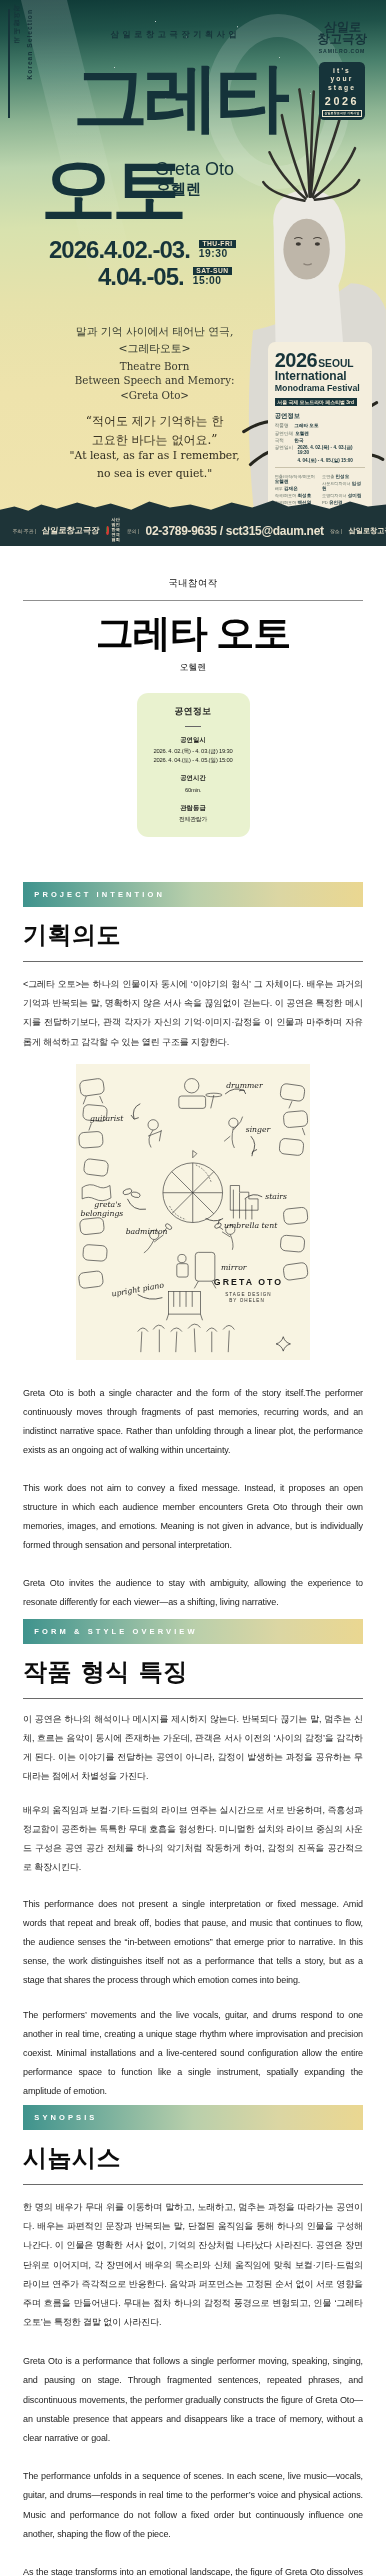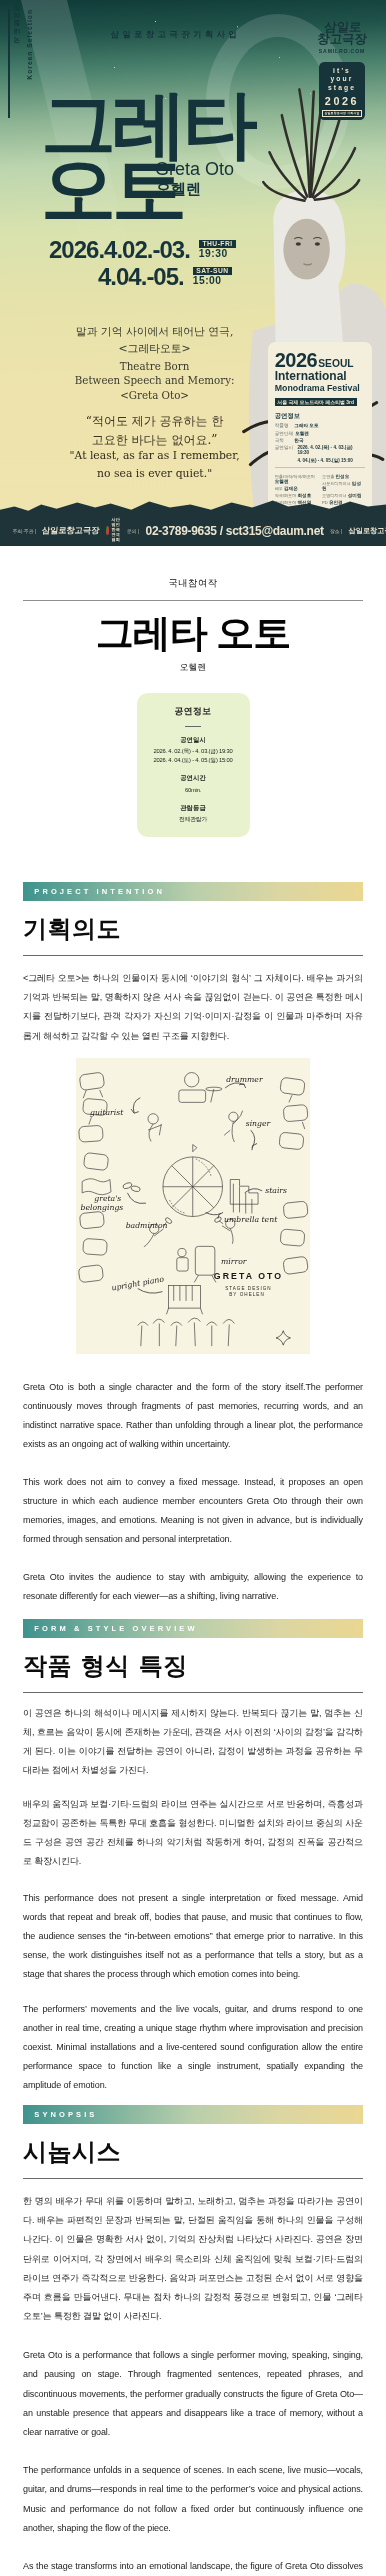--- a/index.html
+++ b/index.html
@@ -26,21 +26,21 @@
   .samilro-script{font-size:12.4px;line-height:1.0;font-weight:800;font-family:"DejaVu Serif",serif;
     transform:skewX(-4deg);}
   .samilro-url{font-size:5.2px;font-weight:700;letter-spacing:0.8px;margin-top:2.6px;}
   .stage-badge{margin:8.2px auto 0;width:40px;background:#16343a;color:#efe7cf;border-radius:5.2px;
     padding:4.6px 3.1px 3.6px;font-size:6.7px;font-weight:700;letter-spacing:2.1px;line-height:1.3;text-align:center;}
   .stage-badge .yr{font-size:10.8px;letter-spacing:2.6px;display:block;margin-top:1px;}
   .stage-badge .sub{display:block;font-size:2.8px;letter-spacing:0.3px;border:0.5px solid #efe7cf;
     margin-top:2.1px;padding:0.5px 0;}
   .title-ko{position:absolute;left:41px;font-size:75px;font-weight:900;letter-spacing:-4.1px;
     color:#15333a;line-height:1;z-index:3;}
-  #title1{top:87px;} #title2{top:152px;}
+  #title1{top:60px;margin-left:32px;} #title2{top:152px;}
   .title-en{position:absolute;left:155px;top:159px;font-size:18px;color:#15333a;z-index:3;}
   .title-co{position:absolute;left:156px;top:180px;font-size:15px;font-weight:800;color:#15333a;z-index:3;}
   .date-row{position:absolute;display:flex;align-items:flex-start;gap:9px;z-index:3;}
   #date1{top:238px;left:49px;} #date2{top:265px;left:98px;}
   .date-num{font-size:24px;font-weight:900;letter-spacing:-1px;color:#17343a;line-height:1;}
   .date-chipwrap{padding-top:1px;}
   .date-chip{background:#17343a;color:#f0e4c8;font-size:6.7px;font-weight:800;letter-spacing:0.5px;
     padding:0.5px 3.6px;display:inline-block;}
   .date-time{font-size:10.3px;font-weight:900;color:#17343a;letter-spacing:0.5px;line-height:1.2;}
   .center-col{position:absolute;left:20.6px;width:268px;text-align:center;z-index:3;
@@ -86,21 +86,21 @@
   .hr-light{border:none;border-top:0.8px solid #909090;margin:10.3px 0 0;}
   .main-title{margin-top:11.3px;font-size:38px;font-weight:900;color:#050505;letter-spacing:-1px;line-height:1.1;}
   .main-co{margin-top:7.2px;font-size:8.8px;color:#111;}
   #info-wrap{top:693px;height:189px;}
   .green-card{width:113px;height:144px;margin:0 auto;background:#e9f2cf;border-radius:11.3px;
     padding:13.4px 6.2px;text-align:center;color:#1c1c1c;box-sizing:border-box;}
   .gc-title{font-size:8.8px;font-weight:800;letter-spacing:0.5px;}
   .gc-hr{width:15.5px;border:none;border-top:0.8px solid #666;margin:7.7px auto 0;}
   .gc-label{font-size:6.4px;font-weight:800;margin-top:8.8px;}
   .gc-val{font-size:5.8px;margin-top:2.6px;line-height:1.55;letter-spacing:-0.2px;}
-  .tag-bar{height:19px;background:linear-gradient(90deg,#3f938d 0%,#79b09d 24%,#b9cfab 50%,
+  .tag-bar{height:25px;background:linear-gradient(90deg,#3f938d 0%,#79b09d 24%,#b9cfab 50%,
     #dbd6a3 75%,#ead791 100%);color:#fff;font-weight:800;letter-spacing:3.1px;font-size:7.5px;
     display:flex;align-items:center;padding-left:11.3px;}
   .sec-title{font-family:"DejaVu Serif","Liberation Serif",serif;font-size:24px;font-weight:700;
     color:#0c0c0c;margin-top:12.4px;letter-spacing:0.5px;line-height:1.3;}
   .sec-hr{border:none;border-top:1px solid #6a6a6a;margin:10.3px 0 0;}
   .para{font-size:9px;line-height:2.12;color:#242424;text-align:justify;letter-spacing:-0.1px;}
   #sec-intention{top:882px;height:737px;}
   #sec-form{top:1619px;height:485px;}
   #sec-synopsis{top:2105px;height:1235px;}
   .sketch{width:234px;height:296px;margin:12.4px auto 0;background:#f8f4e2;}
@@ -191,21 +191,21 @@
     <div class="center-col" id="tagline-ko">
       <div>말과 기억 사이에서 태어난 연극,</div>
         <div>&lt;그레타오토&gt;</div>
     </div>
     <div class="center-col" id="tagline-en">
       <div>Theatre Born</div>
         <div>Between Speech and Memory:</div>
         <div>&lt;Greta Oto&gt;</div>
     </div>
     <div class="center-col" id="quote-ko">
-      <div>“적어도 제가 공유하는 한</div>
+      <div>“적어도 제가 기억하는 한</div>
         <div>고요한 바다는 없어요.”</div>
     </div>
     <div class="center-col" id="quote-en">
       <div>"At least, as far as I remember,</div>
         <div>no sea is ever quiet."</div>
     </div>
 
     <div class="fest-card">
       <div><span class="fc-year">2026</span><span class="fc-n1">SEOUL</span></div>
       <div class="fc-n2">International</div>

